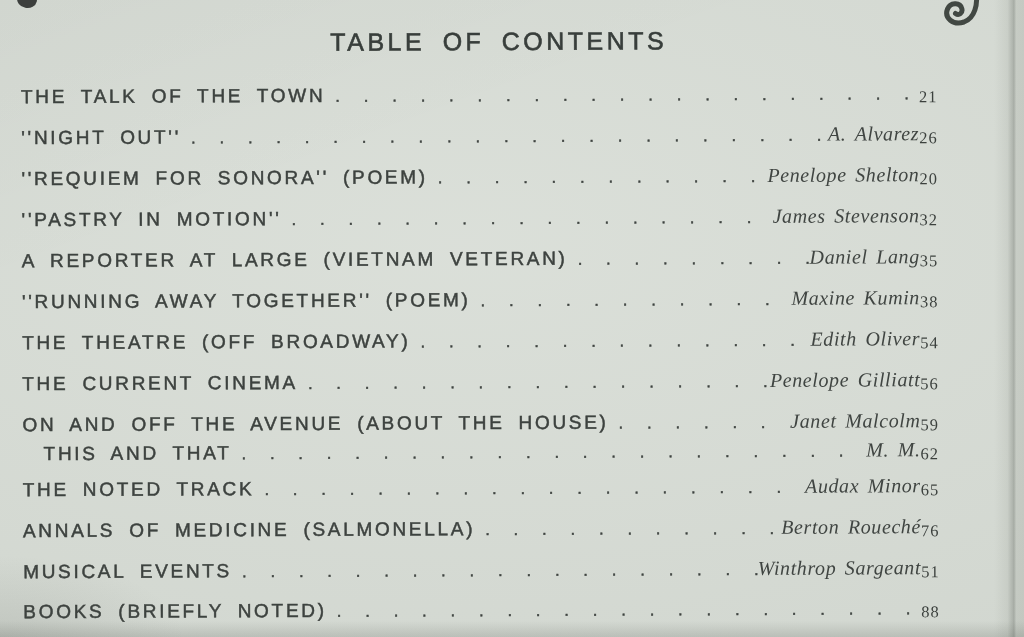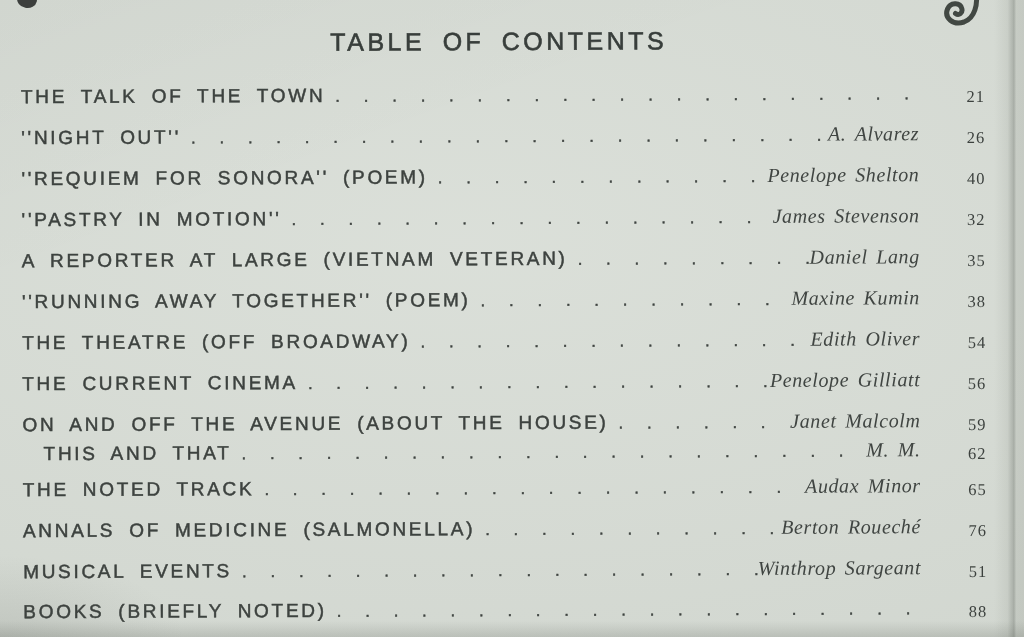--- a/index.html
+++ b/index.html
@@ -78,21 +78,21 @@
     font-style: italic;
     font-size: 20px;
     letter-spacing: 0.6px;
     word-spacing: 3px;
     color: #40454
 2;
     color: #404542;
   }
   .pg {
     flex: 0 0 66px;
-    text-align: right;
+    text-align: left;
     font-family: "Liberation Serif", serif;
     font-size: 16.5px;
     letter-spacing: 1px;
     color: #3c413e;
     position: relative;
     top: 3px;
   }
   .corner-blob {
     position: absolute;
     top: -9px;
@@ -154,21 +154,21 @@
       <div class="row">
     <span class="etitle">''NIGHT OUT''</span>
     <span class="dots">. . . . . . . . . . . . . . . . . . . . . . . . . . . . . . . . . . . . . . . . . . . . . . . . . . . . . . . . . . . . . . . . . . . . . . . . . . . . . . . . </span>
     <span class="author">A. Alvarez</span>
     <span class="pg">26</span>
   </div>
       <div class="row">
     <span class="etitle">''REQUIEM FOR SONORA'' (POEM)</span>
     <span class="dots">. . . . . . . . . . . . . . . . . . . . . . . . . . . . . . . . . . . . . . . . . . . . . . . . . . . . . . . . . . . . . . . . . . . . . . . . . . . . . . . . </span>
     <span class="author">Penelope Shelton</span>
-    <span class="pg">40</span>
+    <span class="pg">20</span>
   </div>
       <div class="row">
     <span class="etitle">''PASTRY IN MOTION''</span>
     <span class="dots">. . . . . . . . . . . . . . . . . . . . . . . . . . . . . . . . . . . . . . . . . . . . . . . . . . . . . . . . . . . . . . . . . . . . . . . . . . . . . . . . </span>
     <span class="author">James Stevenson</span>
     <span class="pg">32</span>
   </div>
       <div class="row">
     <span class="etitle">A REPORTER AT LARGE (VIETNAM VETERAN)</span>
     <span class="dots">. . . . . . . . . . . . . . . . . . . . . . . . . . . . . . . . . . . . . . . . . . . . . . . . . . . . . . . . . . . . . . . . . . . . . . . . . . . . . . . . </span>

